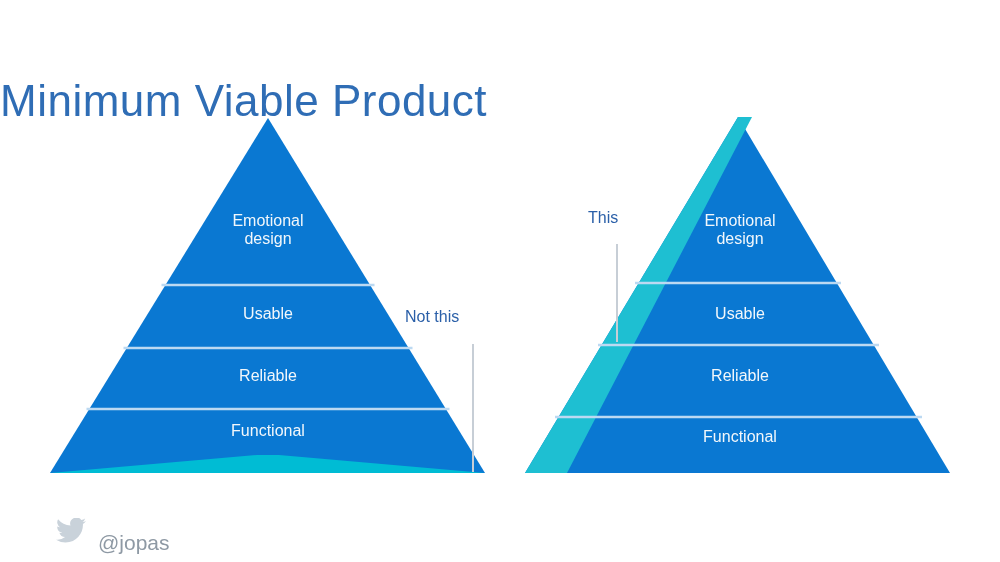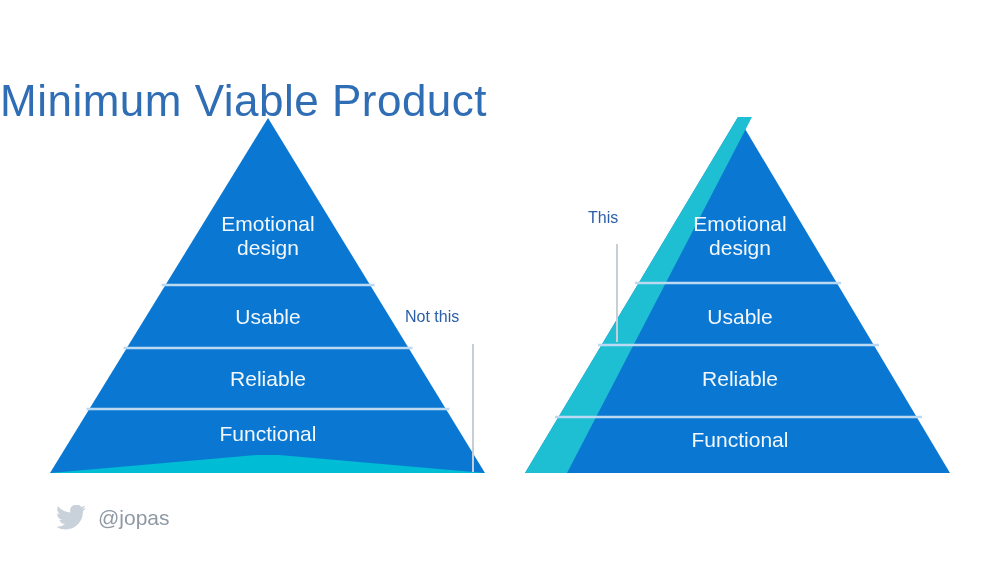--- a/index.html
+++ b/index.html
@@ -41,21 +41,21 @@
     overflow: visible;
   }
 
   #pyramid-left  { left: 40px; top: 110px; width: 460px; height: 375px; }
   #pyramid-right { left: 515px; top: 110px; width: 450px; height: 375px; }
 
   
   .layer-label {
     position: absolute;
     color: #f2f7fb;
-    font-size: 21px;
+    font-size: 16px;
     font-weight: 400;
     text-align: center;
     line-height: 1.15;
     white-space: pre-line;
     pointer-events: none;
   }
 
   
   #l-label-0 { left: 148px; top: 212px; width: 240px; }
   #l-label-1 { left: 148px; top: 305px; width: 240px; }
@@ -93,20 +93,21 @@
     left: 56px;
     top: 505px;
     display: flex;
     align-items: center;
     gap: 12px;
   }
   #twitter-icon svg { display: block; }
   #twitter-handle {
     color: #8e99a4;
     font-size: 21px;
+    margin-top: 26px;
   }
   #footer-right {
     position: absolute;
     right: 42px;
     top: 511px;
     color: #dfe3e8;
     font-size: 14.5px;
     white-space: nowrap;
   }
 </style>

